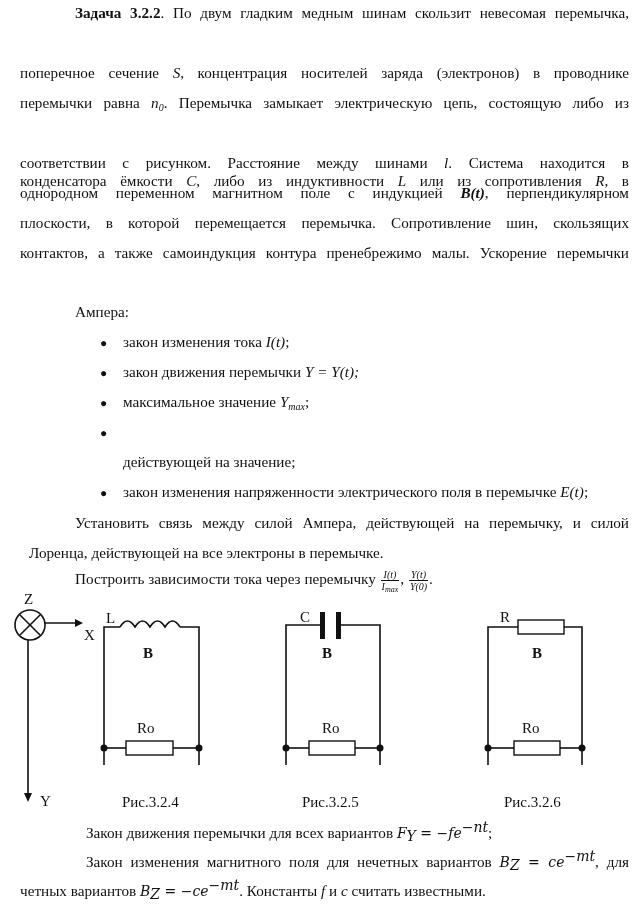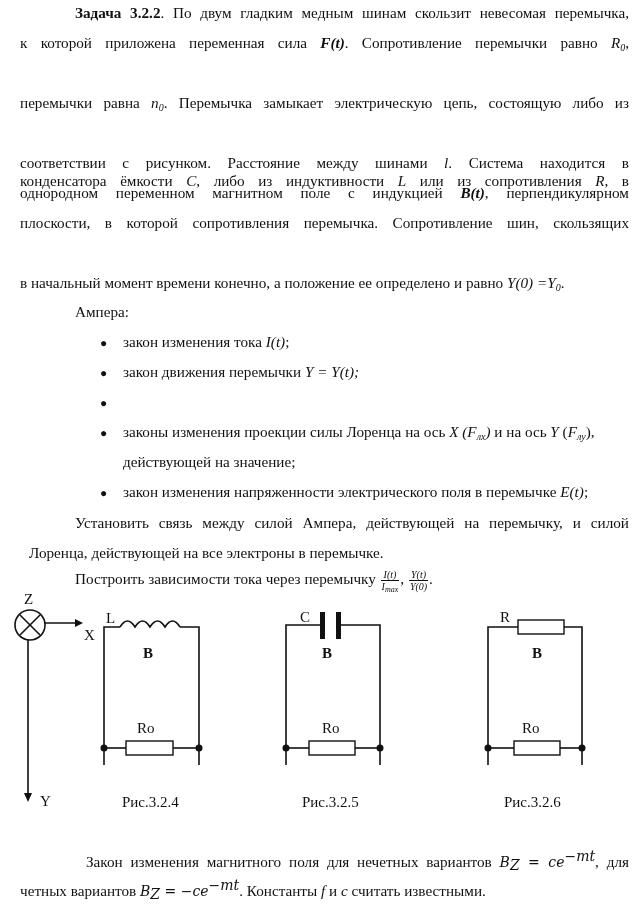--- a/index.html
+++ b/index.html
@@ -21,60 +21,60 @@
   svg text { font-family:"Liberation Serif", serif; }
 </style>
 </head>
 <body>
 
 <div class="page">
 
   <div class="line justify" style="top:4px;">
     <span style="padding-left:55px;"></span><span class="bold">Задача  3.2.2</span><span>. По двум гладким медным шинам скользит невесомая перемычка,</span>
   </div>
-  <div class="line justify" style="top:34px;">
-    <span>к которой приложена переменная сила </span><span class="bold it">F(t)</span><span>. Сопротивление перемычки равно </span><span class="it">R</span><sub class="it">0</sub><span>,</span>
+  <div class="line justify" style="top:64px;">
+    <span>поперечное сечение </span><span class="it">S</span><span>, концентрация носителей заряда (электронов) в проводнике</span>
   </div>
   <div class="line justify" style="top:94px;">
     <span>перемычки равна </span><span class="it">n</span><sub class="it">0</sub><span>. Перемычка замыкает электрическую цепь, состоящую либо из</span>
   </div>
   <div class="line justify" style="top:124px;margin-top:48px;">
     <span>конденсатора ёмкости </span><span class="it">C</span><span>, либо из индуктивности </span><span class="it">L</span><span> или из сопротивления </span><span class="it">R</span><span>, в</span>
   </div>
   <div class="line justify" style="top:154px;">
     <span>соответствии с рисунком. Расстояние между шинами </span><span class="it">l</span><span>. Система находится в</span>
   </div>
   <div class="line justify" style="top:184px;">
     <span>однородном переменном магнитном поле с индукцией </span><span class="bold it">B(t)</span><span>, перпендикулярном</span>
   </div>
   <div class="line justify" style="top:214px;">
-    <span>плоскости, в которой сопротивления перемычка. Сопротивление шин, скользящих</span>
+    <span>плоскости, в которой перемещается перемычка. Сопротивление шин, скользящих</span>
   </div>
-  <div class="line" style="top:274px; left:20px;">
-    <span>в начальный момент времени конечно, а положение ее определено и равно </span><span class="it">Y(0) =Y</span><sub class="it">0</sub><span>.</span>
+  <div class="line justify" style="top:244px;">
+    <span>контактов, а также самоиндукция контура пренебрежимо малы. Ускорение перемычки</span>
   </div>
 
   <div class="line" style="top:303px; left:75px;">Ампера:</div>
 
   <span class="bullet" style="top:336px;">●</span>
   <div class="bl" style="top:333px;text-align:center;">
     <span>закон изменения тока </span><span class="it">I(t)</span><span>;</span>
   </div>
 
   <span class="bullet" style="top:366px;">●</span>
   <div class="bl" style="top:363px;">
     <span>закон движения перемычки </span><span class="it">Y = Y(t);</span>
   </div>
 
   <span class="bullet" style="top:396px;">●</span>
+  <div class="bl" style="top:393px;">
+    <span>максимальное значение </span><span class="it">Y</span><sub class="it">max</sub><span>;</span>
+  </div>
 
   <span class="bullet" style="top:426px;">●</span>
-  <div class="bl" style="top:423px;">
-    <span>законы изменения проекции силы Лоренца на ось </span><span class="it">X (F</span><sub class="it">лх</sub><span class="it">)</span><span> и на ось </span><span class="it">Y</span><span> (</span><span class="it">F</span><sub class="it">лу</sub><span>),</span>
-  </div>
   <div class="bl" style="top:453px;">действующей на значение;</div>
 
   <span class="bullet" style="top:486px;">●</span>
   <div class="bl" style="top:483px;">
     <span>закон изменения напряженности электрического поля в перемычке </span><span class="it">E(t)</span><span>;</span>
   </div>
 
   <div class="line justify" style="top:514px;">
     <span style="padding-left:55px;"></span><span>Установить связь между силой Ампера, действующей на перемычку,  и силой</span>
   </div>
@@ -148,20 +148,23 @@
       <text x="500" y="42">R</text>
       <text x="532" y="78" font-weight="bold">B</text>
       <text x="522" y="153">Ro</text>
 
       <text x="122" y="227">Рис.3.2.4</text>
       <text x="302" y="227">Рис.3.2.5</text>
       <text x="504" y="227">Рис.3.2.6</text>
     </g>
   </svg>
 
+  <div class="line" style="top:824px; left:86px;">
+    <span>Закон движения перемычки для всех вариантов </span><span class="math">F</span><sub class="math">Y</sub><span class="math"> = −fe</span><sup class="math">−nt</sup><span>;</span>
+  </div>
   <div class="line" style="top:882px; left:20px;">
     <span>четных  вариантов </span><span class="math">B</span><sub class="math">Z</sub><span class="math"> = −ce</span><sup class="math">−mt</sup><span>. Константы </span><span class="it">f</span><span> и </span><span class="it">c</span><span> считать известными.</span>
   </div>
   <div class="line justify" style="top:853px;">
     <span style="padding-left:66px;"></span><span>Закон изменения магнитного поля для нечетных  вариантов </span><span class="math">B</span><sub class="math">Z</sub><span class="math"> = ce</span><sup class="math">−mt</sup><span>, для</span>
   </div>
 
 </div>
 
 </body></html>

